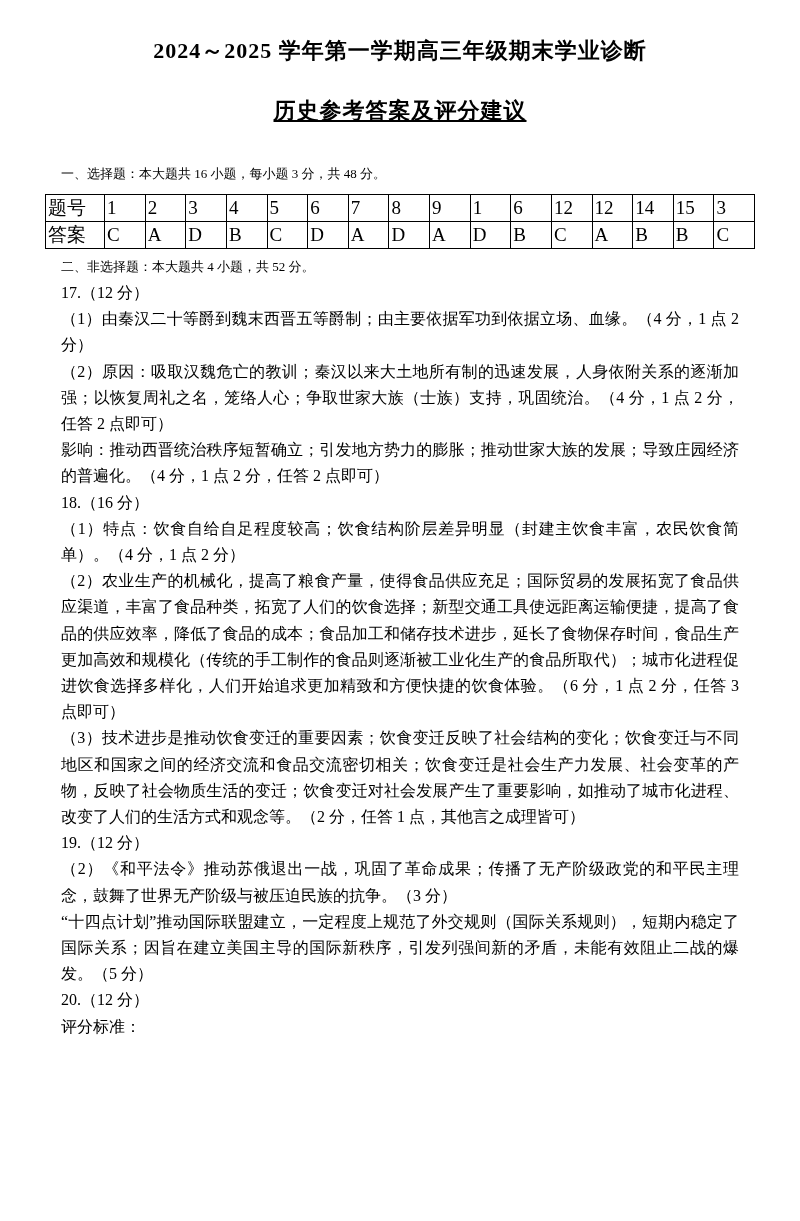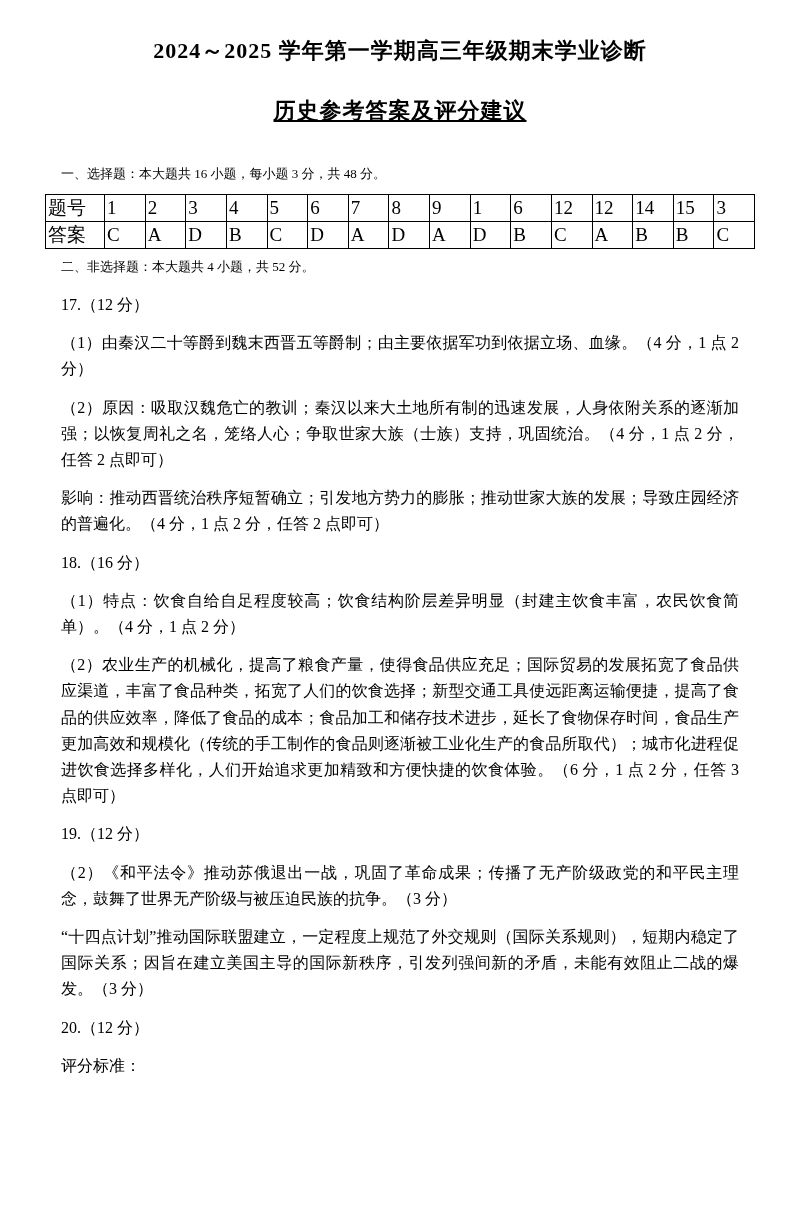--- a/index.html
+++ b/index.html
@@ -39,21 +39,21 @@
     vertical-align: middle;
     font-size: 19px;
     padding: 0 2px;
     overflow: hidden;
   }
   td.label-cell { width: 54px; }
   .para {
     font-size: 16px;
     line-height: 26.2px;
     text-align: justify;
-    margin: 12px 16px;
+    margin: 0 16px;
   }
 </style>
 </head>
 <body>
 
 <div class="page">
 
   <h1 class="doc-title">2024～2025 学年第一学期高三年级期末学业诊断</h1>
   <h1 class="doc-title second">历史参考答案及评分建议</h1>
 
@@ -104,19 +104,20 @@
 
   <p class="section-heading">二、非选择题：本大题共 4 小题，共 52 分。</p>
 
   <p class="para">17.（12 分）</p>
   <p class="para">（1）由秦汉二十等爵到魏末西晋五等爵制；由主要依据军功到依据立场、血缘。（4 分，1 点 2 分）</p>
   <p class="para">（2）原因：吸取汉魏危亡的教训；秦汉以来大土地所有制的迅速发展，人身依附关系的逐渐加强；以恢复周礼之名，笼络人心；争取世家大族（士族）支持，巩固统治。（4 分，1 点 2 分，任答 2 点即可）</p>
   <p class="para">影响：推动西晋统治秩序短暂确立；引发地方势力的膨胀；推动世家大族的发展；导致庄园经济的普遍化。（4 分，1 点 2 分，任答 2 点即可）</p>
   <p class="para">18.（16 分）</p>
   <p class="para">（1）特点：饮食自给自足程度较高；饮食结构阶层差异明显（封建主饮食丰富，农民饮食简单）。（4 分，1 点 2 分）</p>
   <p class="para">（2）农业生产的机械化，提高了粮食产量，使得食品供应充足；国际贸易的发展拓宽了食品供应渠道，丰富了食品种类，拓宽了人们的饮食选择；新型交通工具使远距离运输便捷，提高了食品的供应效率，降低了食品的成本；食品加工和储存技术进步，延长了食物保存时间，食品生产更加高效和规模化（传统的手工制作的食品则逐渐被工业化生产的食品所取代）；城市化进程促进饮食选择多样化，人们开始追求更加精致和方便快捷的饮食体验。（6 分，1 点 2 分，任答 3 点即可）</p>
+  <p class="para">（3）技术进步是推动饮食变迁的重要因素；饮食变迁反映了社会结构的变化；饮食变迁与不同地区和国家之间的经济交流和食品交流密切相关；饮食变迁是社会生产力发展、社会变革的产物，反映了社会物质生活的变迁；饮食变迁对社会发展产生了重要影响，如推动了城市化进程、改变了人们的生活方式和观念等。（2 分，任答 1 点，其他言之成理皆可）</p>
   <p class="para">19.（12 分）</p>
   <p class="para">（2）《和平法令》推动苏俄退出一战，巩固了革命成果；传播了无产阶级政党的和平民主理念，鼓舞了世界无产阶级与被压迫民族的抗争。（3 分）</p>
-  <p class="para">“十四点计划”推动国际联盟建立，一定程度上规范了外交规则（国际关系规则），短期内稳定了国际关系；因旨在建立美国主导的国际新秩序，引发列强间新的矛盾，未能有效阻止二战的爆发。（3 分）</p>
+  <p class="para">“十四点计划”推动国际联盟建立，一定程度上规范了外交规则（国际关系规则），短期内稳定了国际关系；因旨在建立美国主导的国际新秩序，引发列强间新的矛盾，未能有效阻止二战的爆发。（5 分）</p>
   <p class="para">20.（12 分）</p>
   <p class="para">评分标准：</p>
 
 </div>
 
 </body></html>

